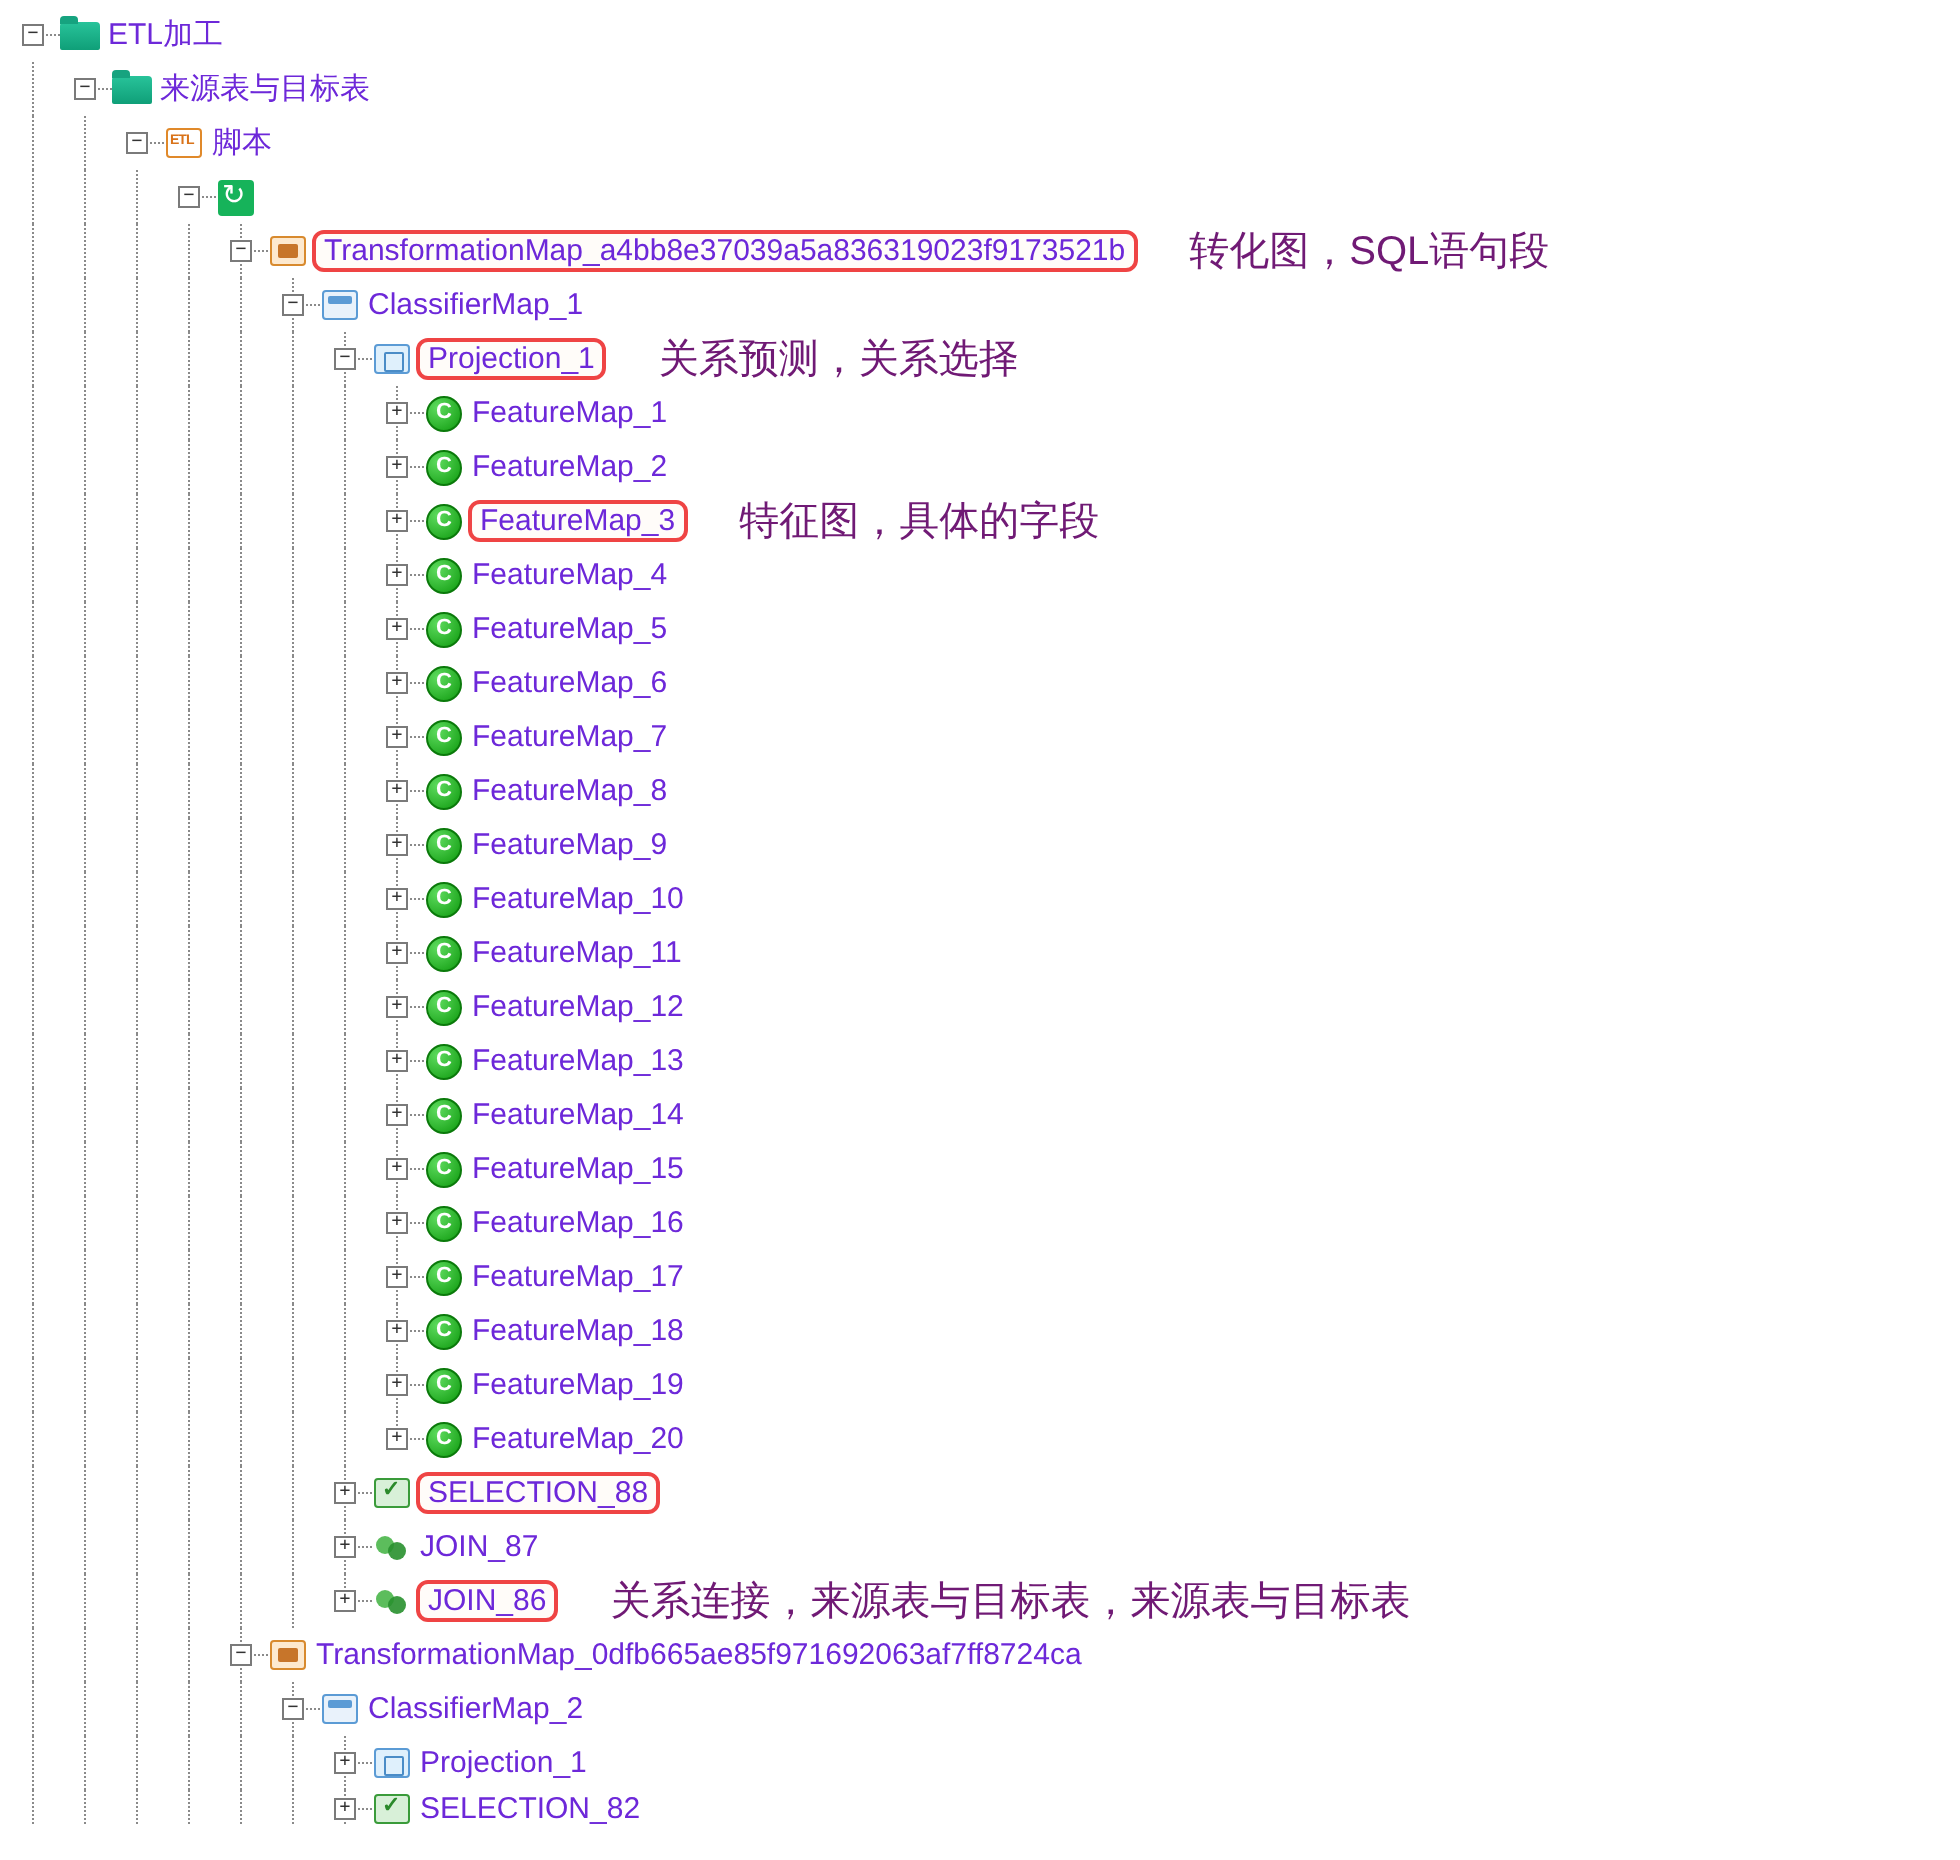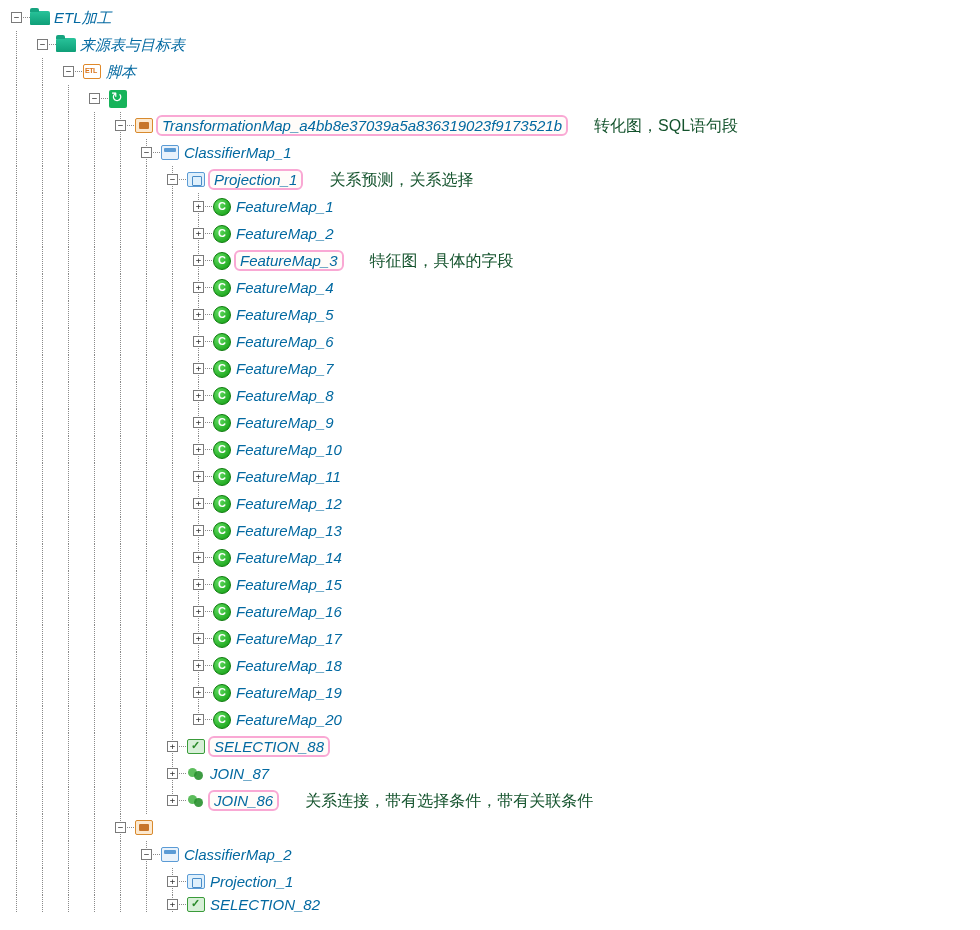--- a/index.html
+++ b/index.html
@@ -122,23 +122,23 @@
     .icon-c::after{content:"C";color:#fff;font-weight:bold;font-size:11px;position:absolute;left:4px;top:2px;}
     .icon-sel{
       width:18px;height:15px;border:1px solid #3a9b3a;background:#d8f0d8;border-radius:2px;position:relative;
     }
     .icon-sel::after{content:"✓";color:#2b8a2b;font-size:11px;font-weight:bold;position:absolute;left:3px;top:0;}
     .icon-join{
       width:18px;height:18px;position:relative;
     }
     .icon-join::before{content:"";position:absolute;left:1px;top:3px;width:9px;height:9px;border-radius:50%;background:#3fb13f;opacity:.85;}
     .icon-join::after{content:"";position:absolute;left:7px;top:6px;width:9px;height:9px;border-radius:50%;background:#28902e;opacity:.9;}
-    .label { padding: 1px 2px; color:#0369a1;font-style:italic; }
-    .hl { border:2px solid #f9a8d4; border-radius:6px; padding:1px 4px; background:rgba(255,200,150,.06);}
-    .anno { color:#14532d; font-size:16px; margin-left:26px; }
+    .label { padding: 1px 2px; color:#6d28d9; }
+    .hl { border:2px solid #ef4444; border-radius:6px; padding:1px 4px; background:rgba(255,200,150,.06);}
+    .anno { color:#701a75; font-size:20px; margin-left:26px; }
   </style>
 </head>
 <body>
 
 <div>
 
 <div class="row">
   <div class="connector htick">
         <span class="toggle">−</span>
       </div>
@@ -593,34 +593,35 @@
   <div class="connector vline"></div>
   <div class="connector vline"></div>
   <div class="connector vline"></div>
   <div class="connector vtop htick">
         <span class="toggle">+</span>
       </div>
   <span class="icon">
         <span class="icon-join"></span>
       </span>
   <span class="label hl">JOIN_86</span>
-  <span class="anno">关系连接，带有选择条件，带有关联条件</span>
+  <span class="anno">关系连接，来源表与目标表，来源表与目标表</span>
 </div>
 
 <div class="row">
   <div class="connector vline"></div>
   <div class="connector vline"></div>
   <div class="connector vline"></div>
   <div class="connector vline"></div>
   <div class="connector vline htick">
         <span class="toggle">−</span>
       </div>
   <span class="icon">
         <span class="icon-map"></span>
       </span>
+  <span class="label">TransformationMap_0dfb665ae85f971692063af7ff8724ca</span>
 </div>
 
 <div class="row">
   <div class="connector vline"></div>
   <div class="connector vline"></div>
   <div class="connector vline"></div>
   <div class="connector vline"></div>
   <div class="connector vline"></div>
   <div class="connector vline htick">
         <span class="toggle">−</span>

